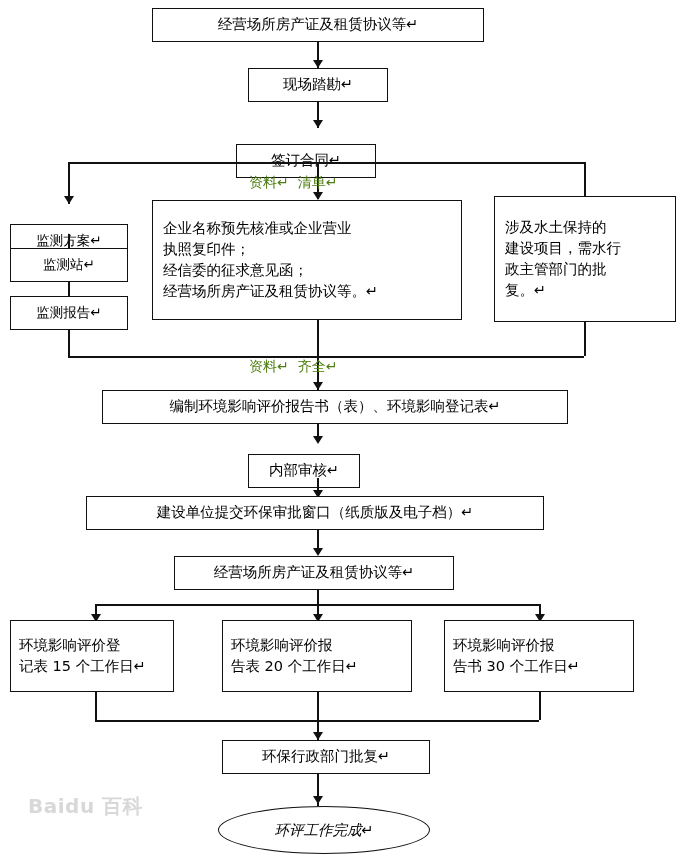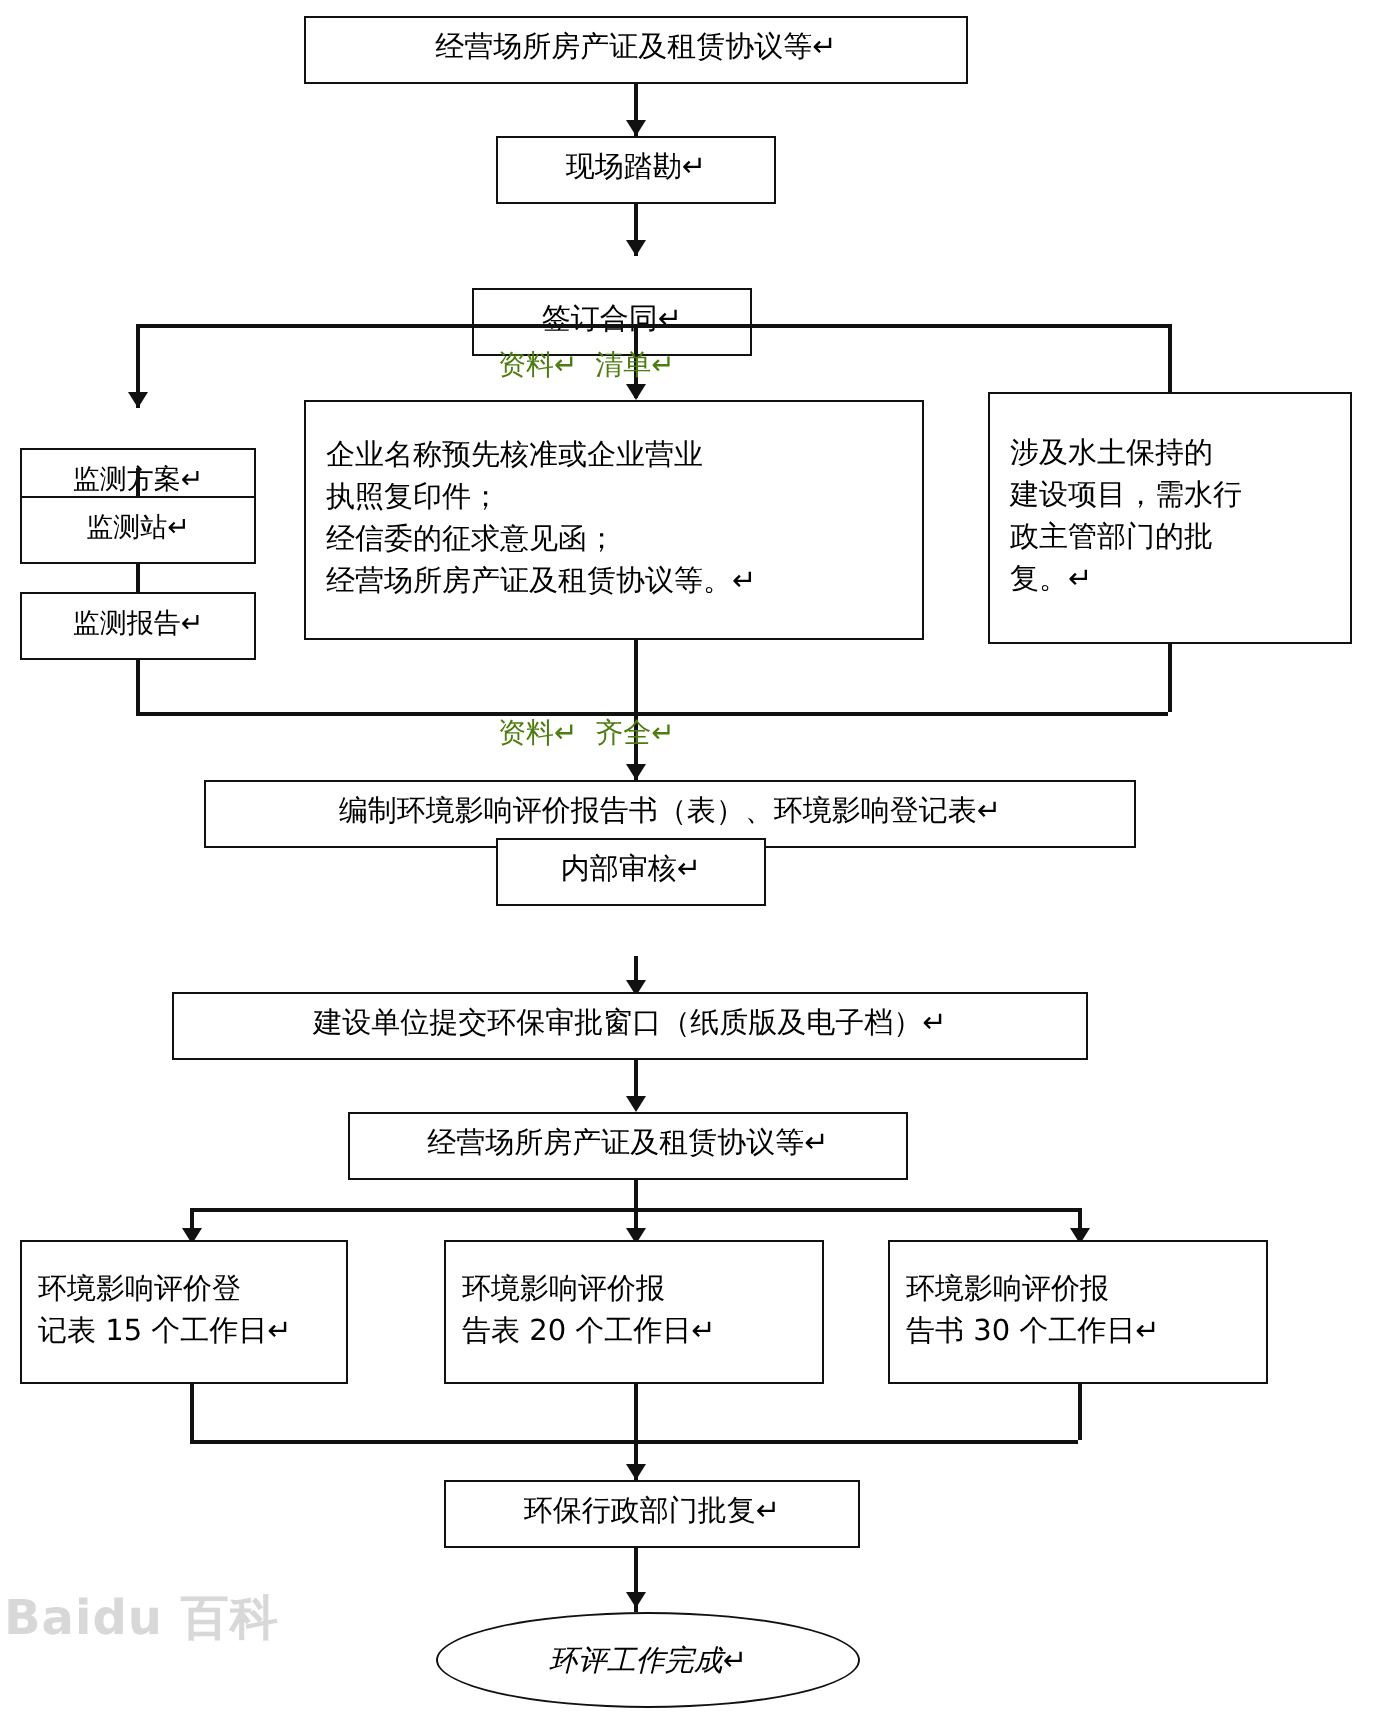--- a/index.html
+++ b/index.html
@@ -67,23 +67,23 @@
   .arrow-down {
     position: absolute;
     width: 0;
     height: 0;
     border-left: 5px solid transparent;
     border-right: 5px solid transparent;
     border-top: 8px solid #111111;
   }
   .watermark {
     position: absolute;
-    left: 2px;
+    left: 28px;
     top: 793px;
-    font-size: 24px;
+    font-size: 20px;
     font-weight: bold;
     color: #d8d8d8;
     letter-spacing: 0.5px;
     user-select: none;
   }
 </style>
 </head>
 <body>
 
 <div id="canvas">
@@ -136,21 +136,21 @@
   <div class="edge v" style="left:317px; top:356px; height:34px;"></div>
   <div class="arrow-down" style="left:313px; top:382px;"></div>
 
   <div class="label" style="left:249px; top:358px;">资料↵  齐全↵</div>
 
   <div class="node" style="left:86px; top:390px; width:466px; height:34px;margin-left:16px;">编制环境影响评价报告书（表）、环境影响登记表↵</div>
 
   <div class="edge v" style="left:317px; top:424px; height:18px;"></div>
   <div class="arrow-down" style="left:313px; top:436px;"></div>
 
-  <div class="node" style="left:248px; top:419px; width:135px; height:34px;">内部审核↵</div>
+  <div class="node" style="left:248px; top:454px; width:112px; height:34px;">内部审核↵</div>
 
   <div class="edge v" style="left:317px; top:478px; height:18px;"></div>
   <div class="arrow-down" style="left:313px; top:490px;"></div>
 
   <div class="node" style="left:86px; top:496px; width:458px; height:34px;">建设单位提交环保审批窗口（纸质版及电子档）↵</div>
 
   <div class="edge v" style="left:317px; top:530px; height:24px;"></div>
   <div class="arrow-down" style="left:313px; top:548px;"></div>
 
   <div class="node" style="left:174px; top:556px; width:280px; height:34px;">经营场所房产证及租赁协议等↵</div>

